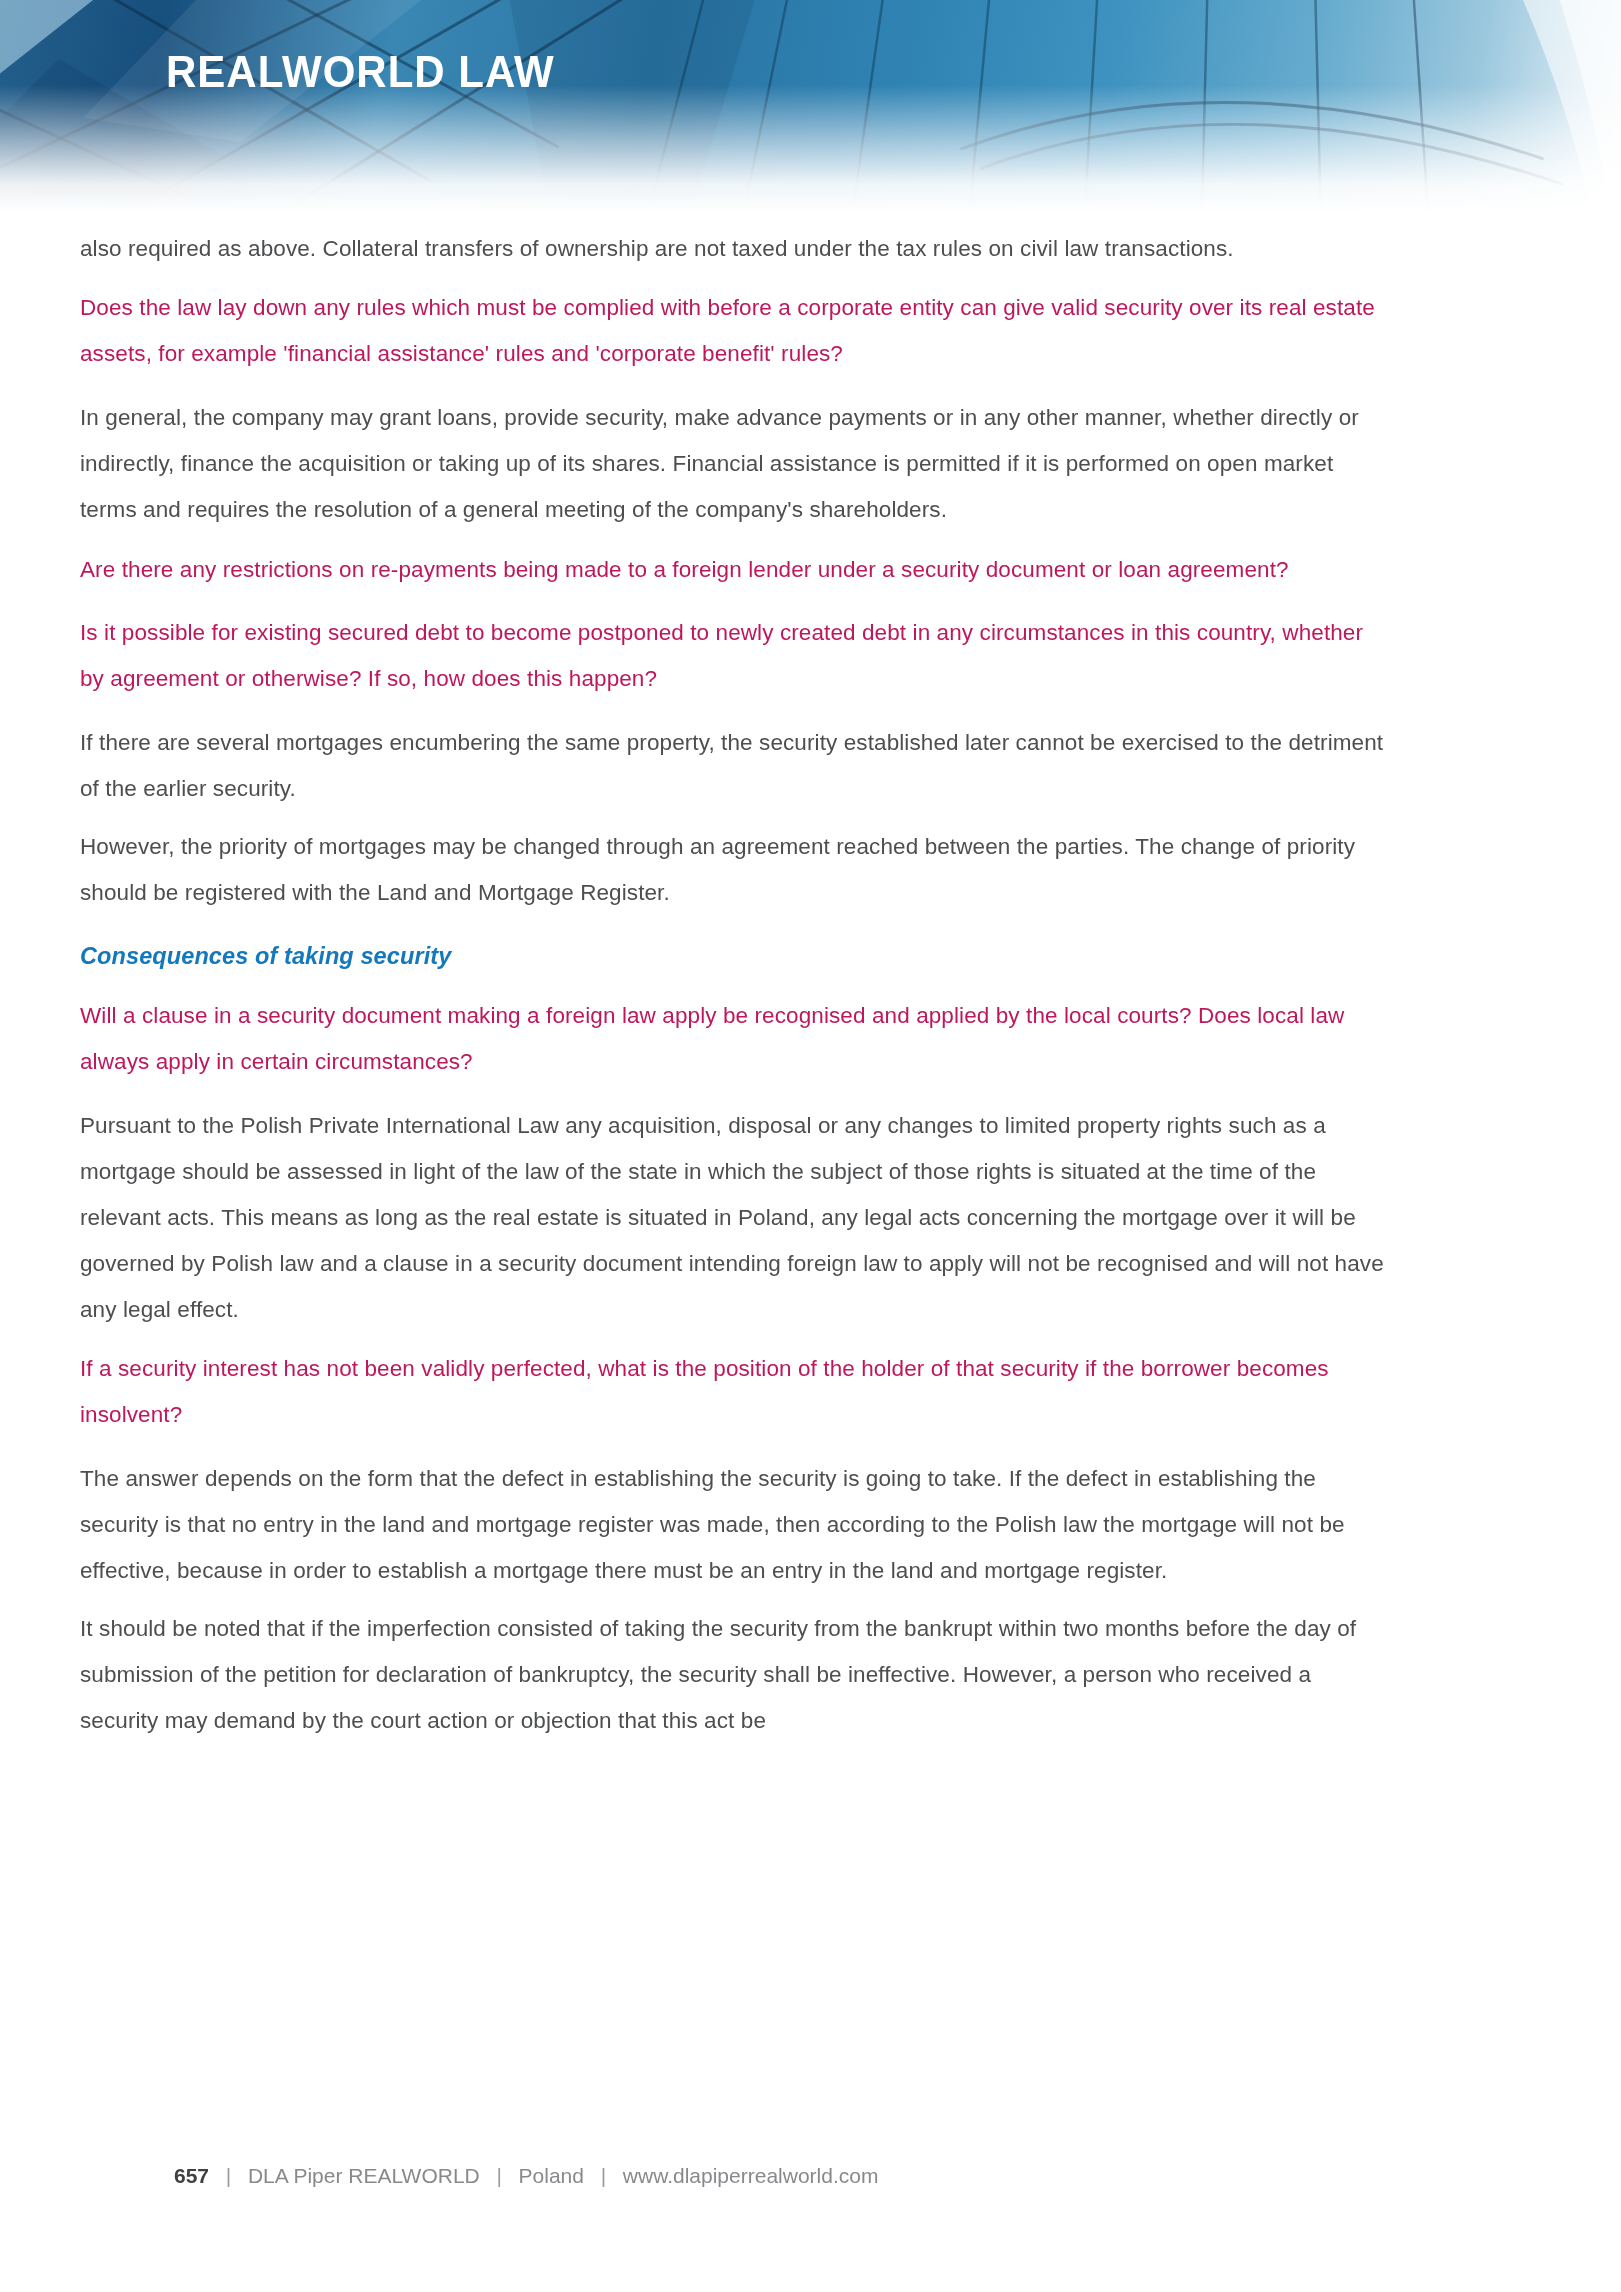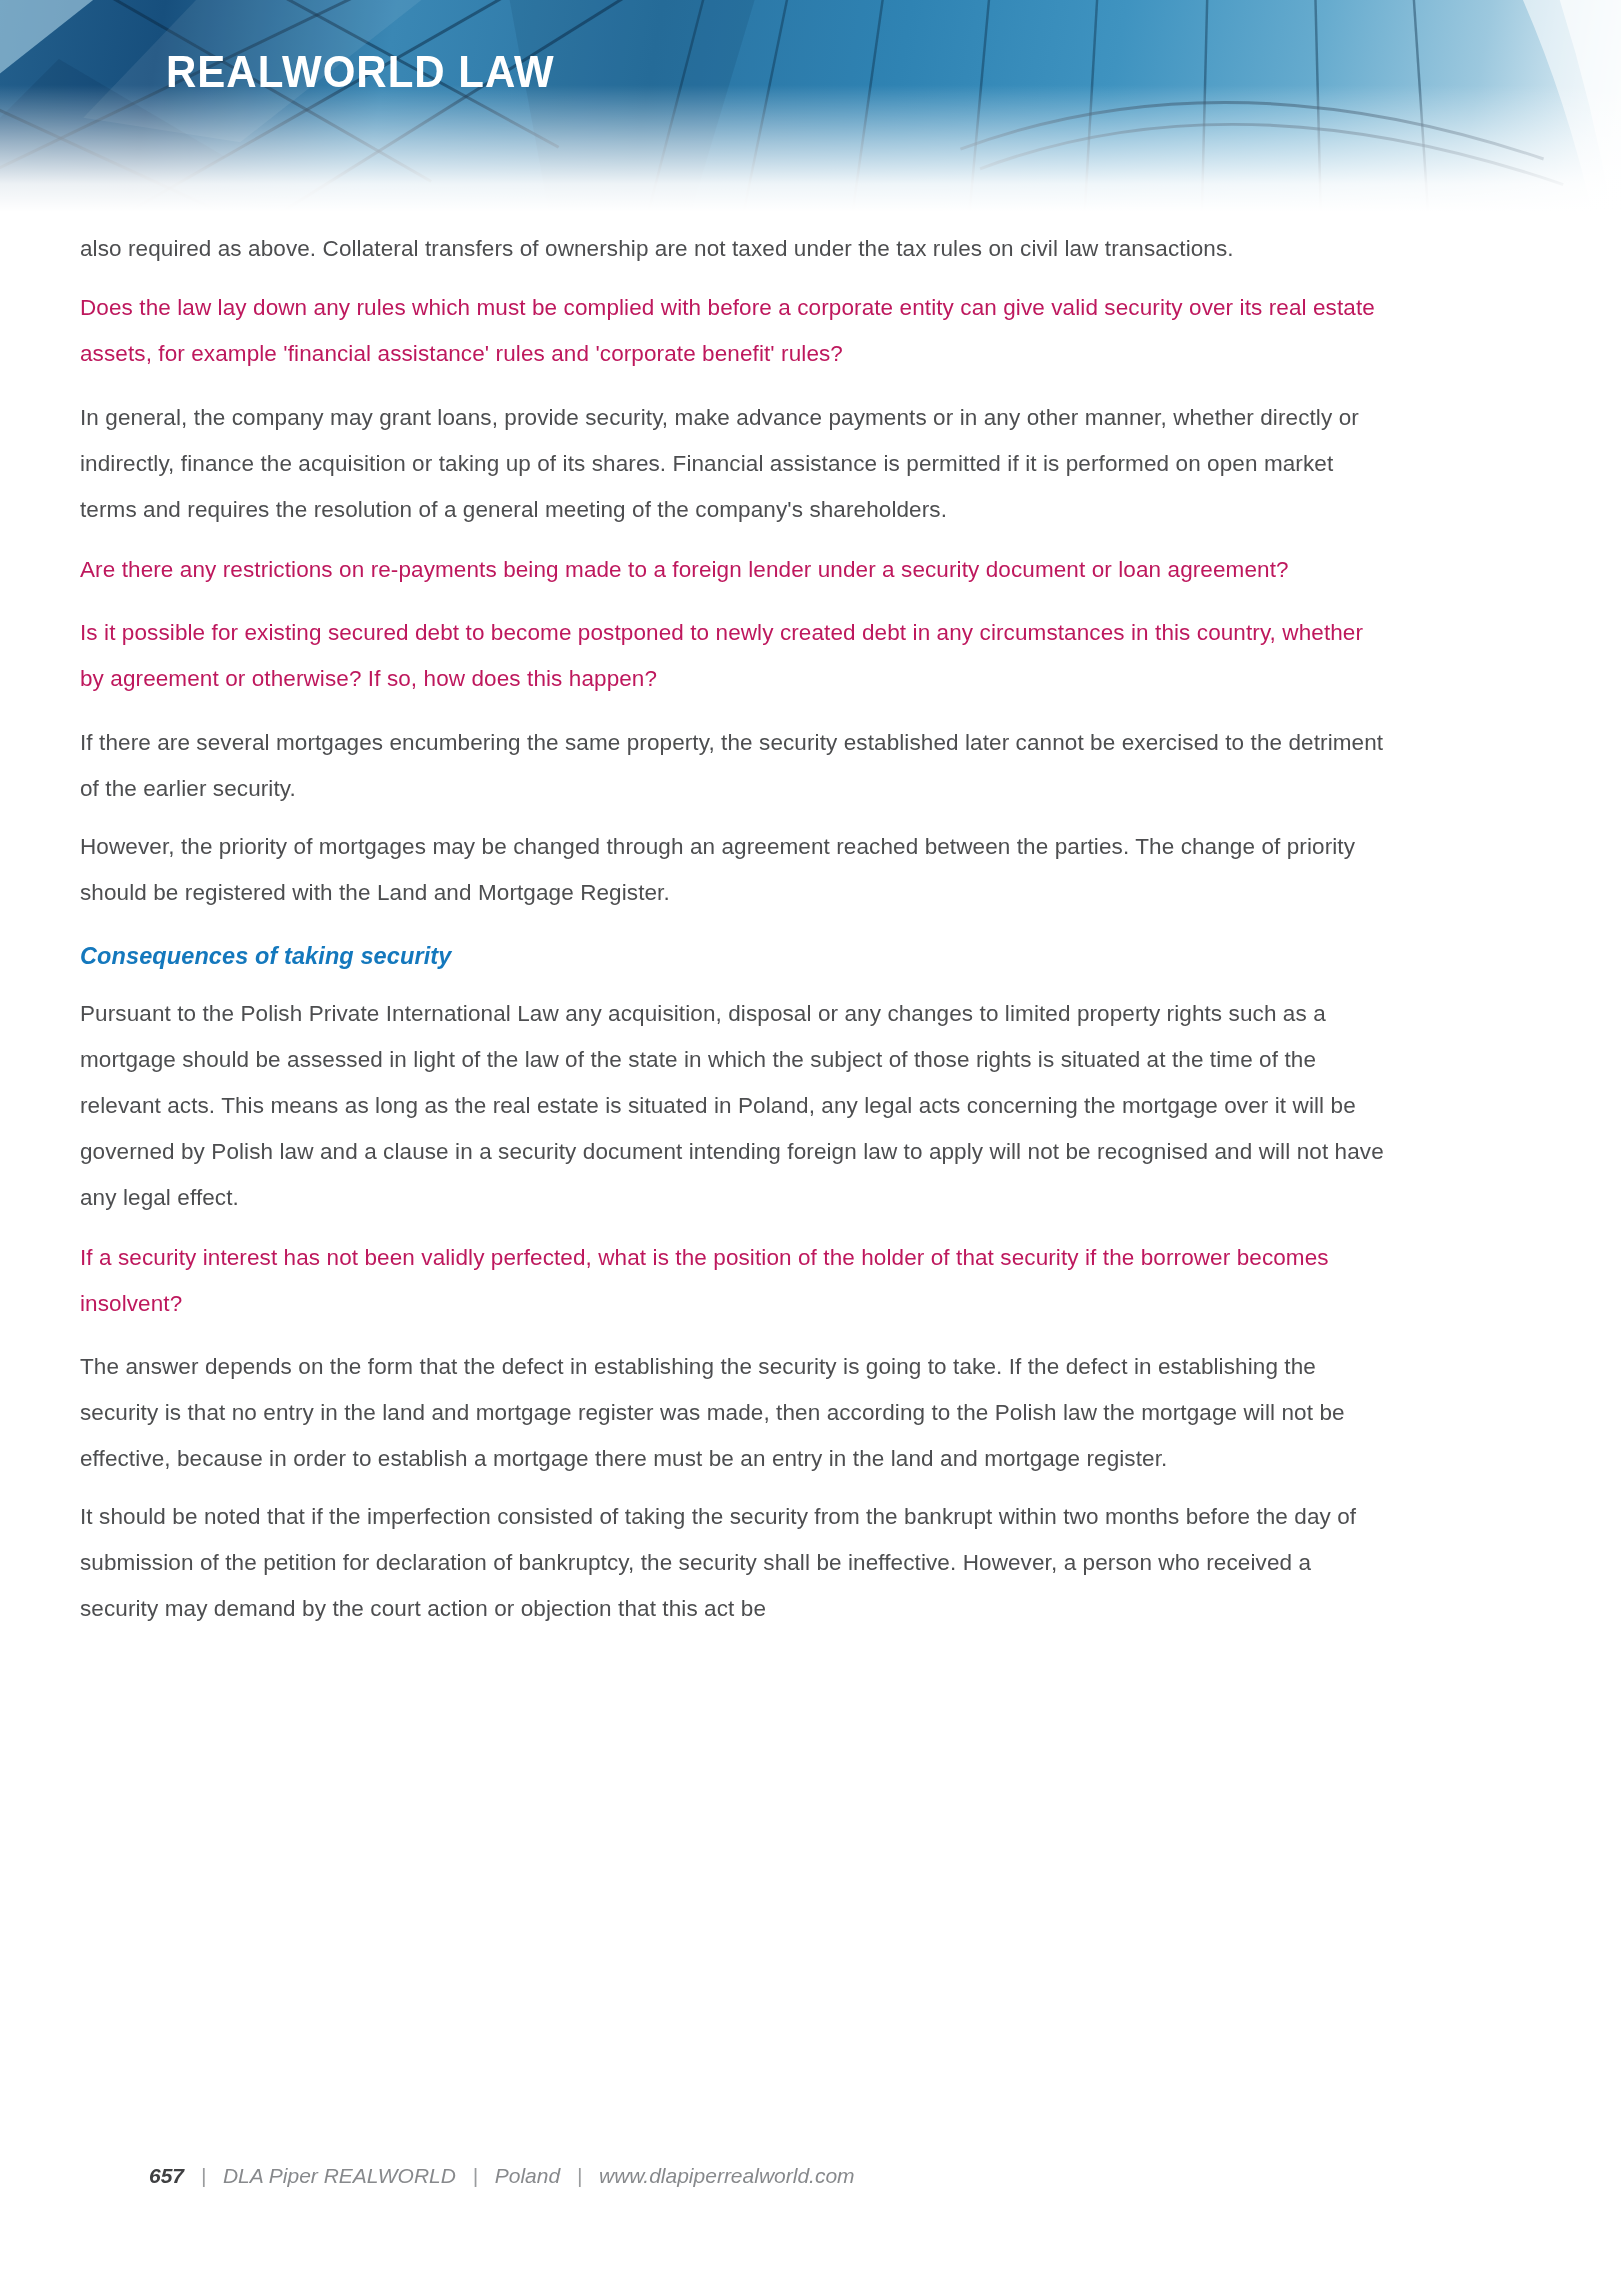--- a/index.html
+++ b/index.html
@@ -85,28 +85,27 @@
     font-size: 23.5px;
     font-weight: bold;
     font-style: italic;
     line-height: 46px;
     color: #1478bd;
   }
 
   
   .footer {
     position: absolute;
-    left: 149px;
+    left: 174px;
     top: 2164px;
     display: flex;
     align-items: baseline;
     font-size: 21px;
     color: #87898c;
     white-space: nowrap;
-    font-style: italic;
   }
   .page-num {
     font-weight: bold;
     color: #3f4042;
   }
   .sep {
     color: #9a9c9e;
     padding: 0 16.7px;
   }
 </style>
@@ -160,20 +159,21 @@
 
   <main class="content">
     <p class="para">also required as above. Collateral transfers of ownership are not taxed under the tax rules on civil law transactions.</p>
     <h2 class="question">Does the law lay down any rules which must be complied with before a corporate entity can give valid security over its real estate assets, for example 'financial assistance' rules and 'corporate benefit' rules?</h2>
     <p class="para">In general, the company may grant loans, provide security, make advance payments or in any other manner, whether directly or indirectly, finance the acquisition or taking up of its shares. Financial assistance is permitted if it is performed on open market terms and requires the resolution of a general meeting of the company's shareholders.</p>
     <h2 class="question">Are there any restrictions on re-payments being made to a foreign lender under a security document or loan agreement?</h2>
     <h2 class="question">Is it possible for existing secured debt to become postponed to newly created debt in any circumstances in this country, whether by agreement or otherwise? If so, how does this happen?</h2>
     <p class="para">If there are several mortgages encumbering the same property, the security established later cannot be exercised to the detriment of the earlier security.</p>
     <p class="para">However, the priority of mortgages may be changed through an agreement reached between the parties. The change of priority should be registered with the Land and Mortgage Register.</p>
     <h3 class="subheading">Consequences of taking security</h3>
+    <h2 class="question">Will a clause in a security document making a foreign law apply be recognised and applied by the local courts? Does local law always apply in certain circumstances?</h2>
     <p class="para">Pursuant to the Polish Private International Law any acquisition, disposal or any changes to limited property rights such as a mortgage should be assessed in light of the law of the state in which the subject of those rights is situated at the time of the relevant acts. This means as long as the real estate is situated in Poland, any legal acts concerning the mortgage over it will be governed by Polish law and a clause in a security document intending foreign law to apply will not be recognised and will not have any legal effect.</p>
     <h2 class="question">If a security interest has not been validly perfected, what is the position of the holder of that security if the borrower becomes insolvent?</h2>
     <p class="para">The answer depends on the form that the defect in establishing the security is going to take. If the defect in establishing the security is that no entry in the land and mortgage register was made, then according to the Polish law the mortgage will not be effective, because in order to establish a mortgage there must be an entry in the land and mortgage register.</p>
     <p class="para">It should be noted that if the imperfection consisted of taking the security from the bankrupt within two months before the day of submission of the petition for declaration of bankruptcy, the security shall be ineffective. However, a person who received a security may demand by the court action or objection that this act be</p>
   </main>
 
   <footer class="footer">
     <span class="page-num">657</span>
     <span class="sep">|</span>
     <span class="footer-item">DLA Piper REALWORLD</span>

